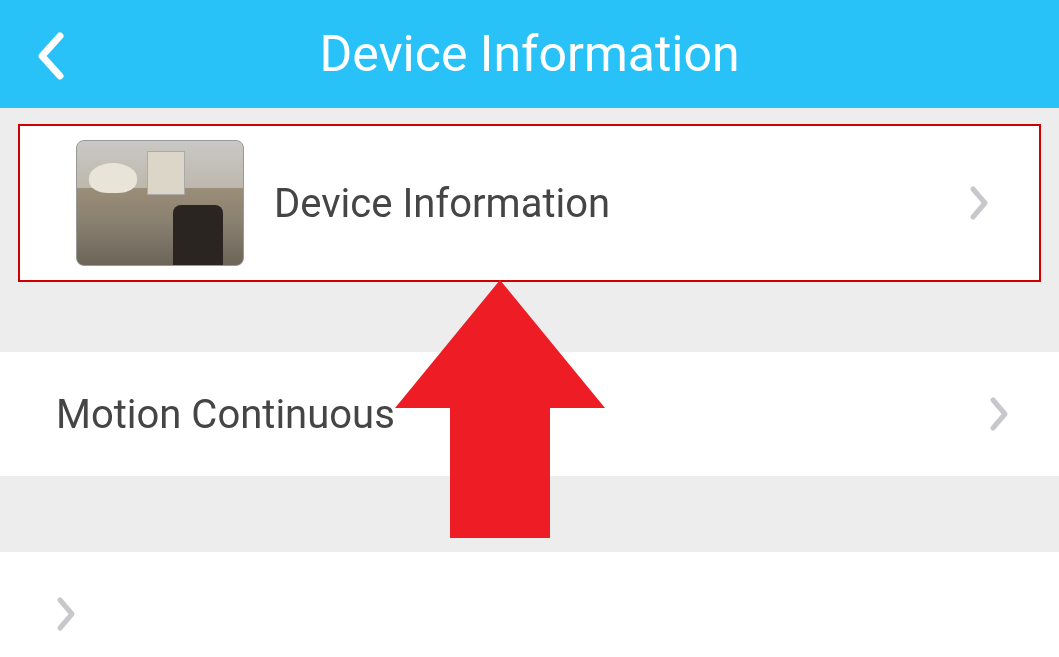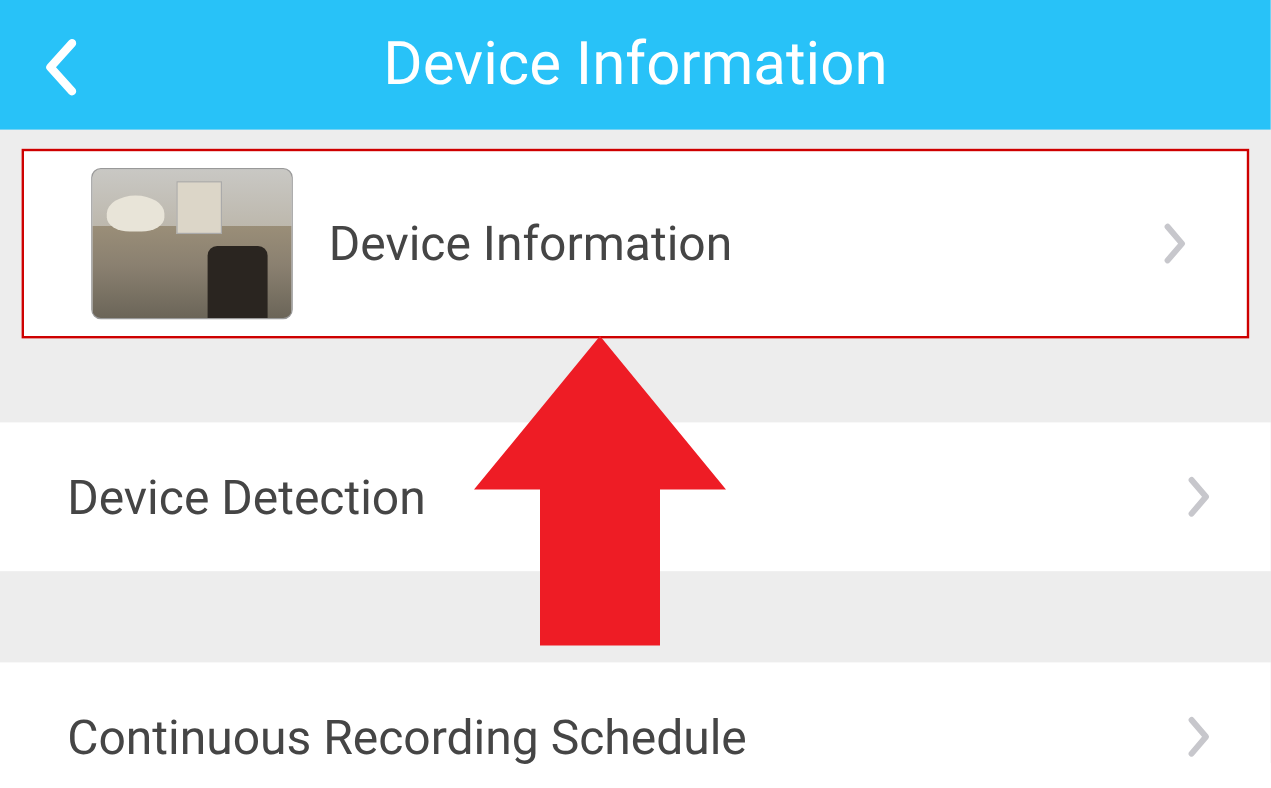--- a/index.html
+++ b/index.html
@@ -153,32 +153,31 @@
     <div class="chevron-icon">
       <svg viewBox="0 0 20 36" fill="none" stroke="#c7c7cc" stroke-width="5" stroke-linecap="round" stroke-linejoin="round">
         <polyline points="4,4 16,18 4,32"></polyline>
       </svg>
     </div>
   </div>
 
   <div class="gap"></div>
 
   <div class="list-item regular">
-    <div class="item-label">Device Detection</div>
+    <div class="item-label">Motion Continuous</div>
     <div class="chevron-icon">
       <svg viewBox="0 0 20 36" fill="none" stroke="#c7c7cc" stroke-width="5" stroke-linecap="round" stroke-linejoin="round">
         <polyline points="4,4 16,18 4,32"></polyline>
       </svg>
     </div>
   </div>
 
   <div class="spacer-small"></div>
 
   <div class="list-item regular">
-    <div class="item-label">Continuous Recording Schedule</div>
     <div class="chevron-icon">
       <svg viewBox="0 0 20 36" fill="none" stroke="#c7c7cc" stroke-width="5" stroke-linecap="round" stroke-linejoin="round">
         <polyline points="4,4 16,18 4,32"></polyline>
       </svg>
     </div>
   </div>
 
 </div>
 
 <div class="arrow-annotation">

